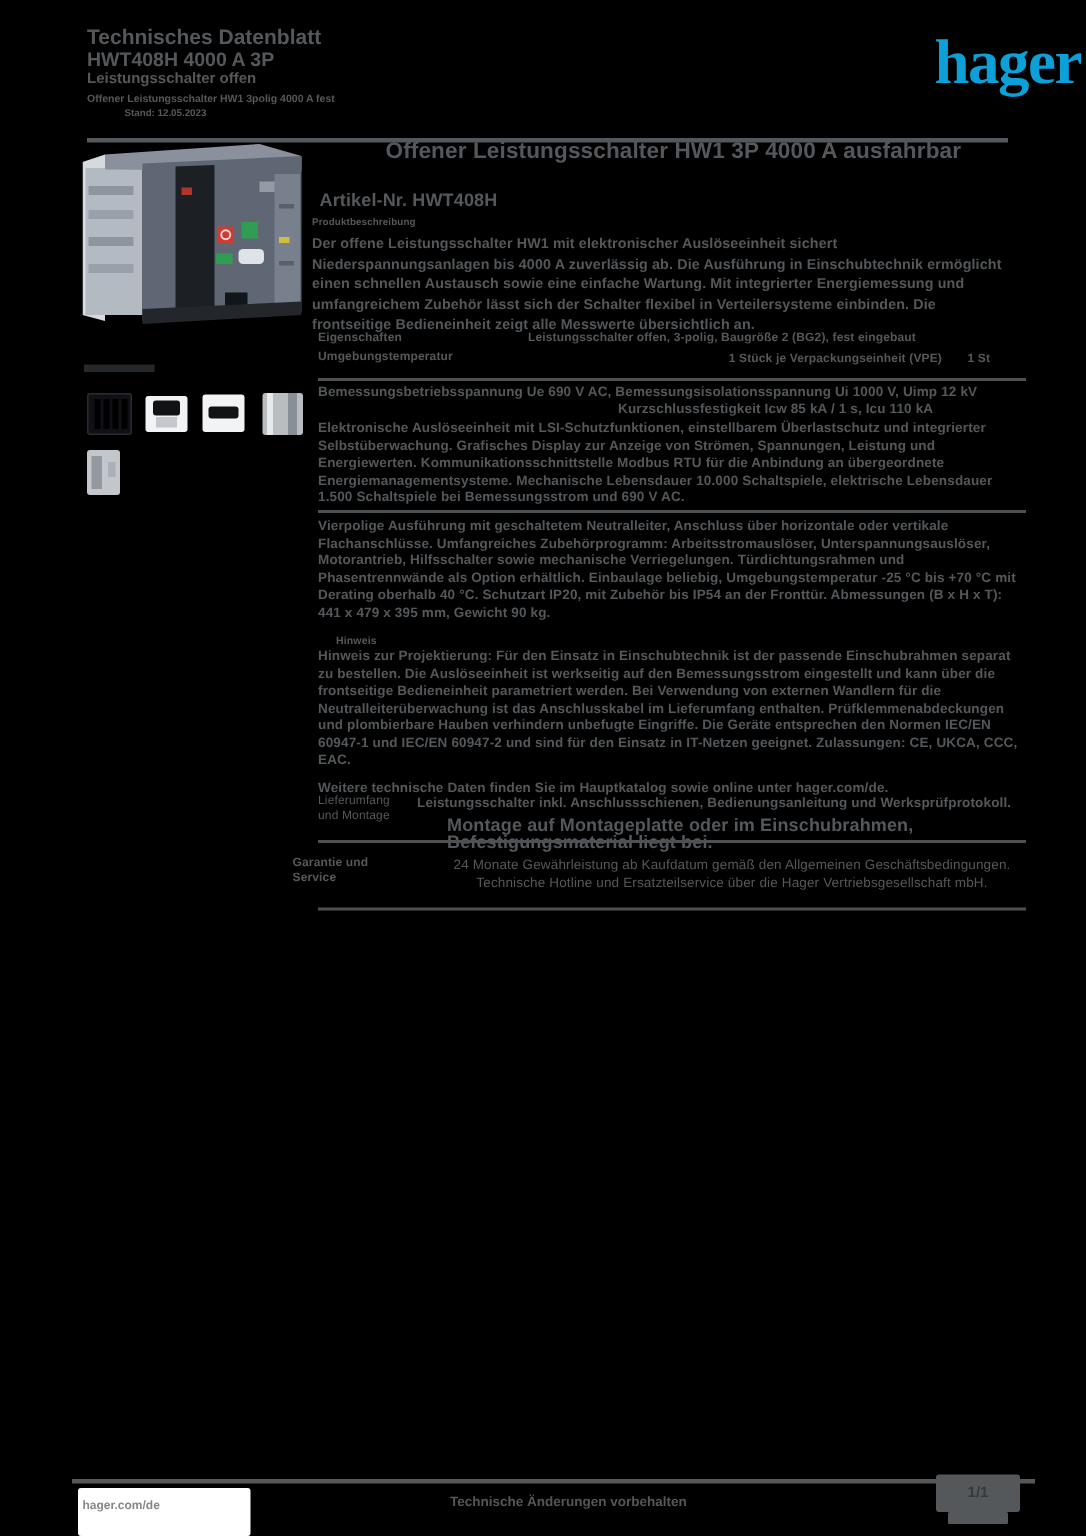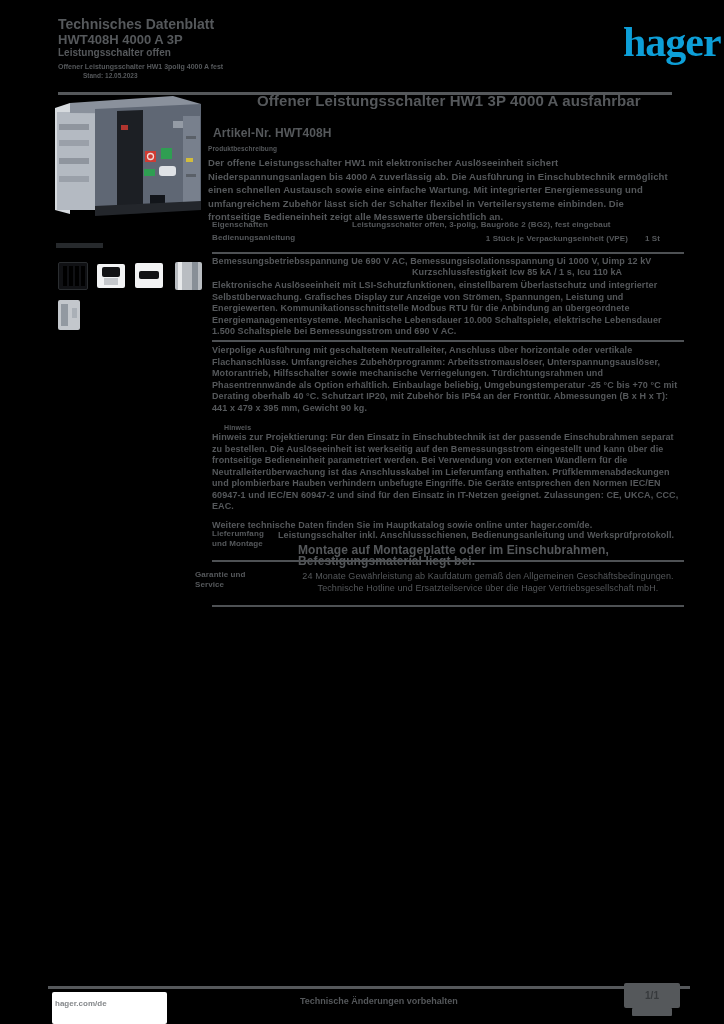--- a/index.html
+++ b/index.html
@@ -95,31 +95,31 @@
   </div>
 
   <div class="tb" style="left:213px;top:92px;width:390px;font-size:15px;line-height:18px;font-weight:700;margin-left:44px;">Offener Leistungsschalter HW1 3P 4000 A ausfahrbar</div>
   <div class="tb" style="left:213px;top:126px;width:150px;font-size:12px;line-height:14px;font-weight:700;">Artikel-Nr. HWT408H</div>
   <div class="tb" style="left:208px;top:145px;width:100px;font-size:6.5px;line-height:8px;font-weight:700;">Produktbeschreibung</div>
   <div class="tb" style="left:208px;top:156px;width:462px;font-size:9.5px;line-height:13.6px;font-weight:600;">Der offene Leistungsschalter HW1 mit elektronischer Auslöseeinheit sichert Niederspannungsanlagen bis 4000 A zuverlässig ab. Die Ausführung in Einschubtechnik ermöglicht einen schnellen Austausch sowie eine einfache Wartung. Mit integrierter Energiemessung und umfangreichem Zubehör lässt sich der Schalter flexibel in Verteilersysteme einbinden. Die frontseitige Bedieneinheit zeigt alle Messwerte übersichtlich an.</div>
 
   <div id="spec-layer">
       <div class="tb" style="left: 212px; top: 220px; width: 95px; font-size: 8px; line-height: 9px; font-weight: 700; text-align: left;">Eigenschaften</div>
       <div class="tb" style="left: 352px; top: 220px; width: 330px; font-size: 8px; line-height: 9px; font-weight: 600; text-align: left;">Leistungsschalter offen, 3-polig, Baugröße 2 (BG2), fest eingebaut</div>
-      <div class="tb" style="left: 212px; top: 233px; width: 130px; font-size: 8px; line-height: 10px; font-weight: 700; text-align: left;">Bedienungsanleitung</div>
+      <div class="tb" style="left: 212px; top: 233px; width: 130px; font-size: 8px; line-height: 10px; font-weight: 700; text-align: left;">Umgebungstemperatur</div>
       <div class="tb" style="left: 418px; top: 234px; width: 210px; font-size: 8px; line-height: 10px; font-weight: 600; text-align: right;">1 Stück je Verpackungseinheit (VPE)</div>
       <div class="tb" style="left: 645px; top: 234px; width: 38px; font-size: 8px; line-height: 10px; font-weight: 700; text-align: left;">1 St</div>
       <div class="tb" style="left: 212px; top: 256px; width: 472px; font-size: 9px; line-height: 10.5px; font-weight: 600; text-align: left;">Bemessungsbetriebsspannung Ue 690 V AC, Bemessungsisolationsspannung Ui 1000 V, Uimp 12 kV</div>
       <div class="tb" style="left: 412px; top: 267px; width: 272px; font-size: 9px; line-height: 10.5px; font-weight: 600; text-align: left;">Kurzschlussfestigkeit Icw 85 kA / 1 s, Icu 110 kA</div>
       <div class="tb" style="left: 212px; top: 280px; width: 472px; font-size: 9px; line-height: 11.5px; font-weight: 600; text-align: left;">Elektronische Auslöseeinheit mit LSI-Schutzfunktionen, einstellbarem Überlastschutz und integrierter Selbstüberwachung. Grafisches Display zur Anzeige von Strömen, Spannungen, Leistung und Energiewerten. Kommunikationsschnittstelle Modbus RTU für die Anbindung an übergeordnete Energiemanagementsysteme. Mechanische Lebensdauer 10.000 Schaltspiele, elektrische Lebensdauer 1.500 Schaltspiele bei Bemessungsstrom und 690 V AC.</div>
       <div class="tb" style="left: 212px; top: 345px; width: 472px; font-size: 9px; line-height: 11.5px; font-weight: 600; text-align: left;">Vierpolige Ausführung mit geschaltetem Neutralleiter, Anschluss über horizontale oder vertikale Flachanschlüsse. Umfangreiches Zubehörprogramm: Arbeitsstromauslöser, Unterspannungsauslöser, Motorantrieb, Hilfsschalter sowie mechanische Verriegelungen. Türdichtungsrahmen und Phasentrennwände als Option erhältlich. Einbaulage beliebig, Umgebungstemperatur -25 °C bis +70 °C mit Derating oberhalb 40 °C. Schutzart IP20, mit Zubehör bis IP54 an der Fronttür. Abmessungen (B x H x T): 441 x 479 x 395 mm, Gewicht 90 kg.</div>
       <div class="tb" style="left: 224px; top: 424px; width: 60px; font-size: 7px; line-height: 8px; font-weight: 700; text-align: left;">Hinweis</div>
       <div class="tb" style="left: 212px; top: 432px; width: 472px; font-size: 9px; line-height: 11.5px; font-weight: 600; text-align: left;">Hinweis zur Projektierung: Für den Einsatz in Einschubtechnik ist der passende Einschubrahmen separat zu bestellen. Die Auslöseeinheit ist werkseitig auf den Bemessungsstrom eingestellt und kann über die frontseitige Bedieneinheit parametriert werden. Bei Verwendung von externen Wandlern für die Neutralleiterüberwachung ist das Anschlusskabel im Lieferumfang enthalten. Prüfklemmenabdeckungen und plombierbare Hauben verhindern unbefugte Eingriffe. Die Geräte entsprechen den Normen IEC/EN 60947-1 und IEC/EN 60947-2 und sind für den Einsatz in IT-Netzen geeignet. Zulassungen: CE, UKCA, CCC, EAC.</div>
       <div class="tb" style="left: 212px; top: 520px; width: 470px; font-size: 9px; line-height: 10.5px; font-weight: 600; text-align: left;">Weitere technische Daten finden Sie im Hauptkatalog sowie online unter hager.com/de.</div>
-      <div class="tb" style="left: 212px; top: 529px; width: 62px; font-size: 8px; line-height: 9.5px; font-weight: 700; text-align: left;">Lieferumfang und Montage</div>
+      <div class="tb" style="left: 212px; top: 529px; width: 62px; font-size: 8px; line-height: 9.5px; font-weight: 400; text-align: left;">Lieferumfang und Montage</div>
       <div class="tb" style="left: 278px; top: 530px; width: 406px; font-size: 9px; line-height: 11px; font-weight: 600; text-align: left;">Leistungsschalter inkl. Anschlussschienen, Bedienungsanleitung und Werksprüfprotokoll.</div>
       <div class="tb" style="left: 278px; top: 545px; width: 406px; font-size: 12px; line-height: 11px; font-weight: 600; text-align: left; padding-left: 20px;">Montage auf Montageplatte oder im Einschubrahmen, Befestigungsmaterial liegt bei.</div>
       <div class="tb" style="left: 195px; top: 570px; width: 76px; font-size: 8px; line-height: 9.5px; font-weight: 700; text-align: left;">Garantie und Service</div>
       <div class="tb" style="left: 292px; top: 571px; width: 392px; font-size: 9px; line-height: 11.5px; font-weight: 400; text-align: center;">24 Monate Gewährleistung ab Kaufdatum gemäß den Allgemeinen Geschäftsbedingungen. Technische Hotline und Ersatzteilservice über die Hager Vertriebsgesellschaft mbH.</div>
       <div class="rule" style="left: 212px; top: 252px; width: 472px;"></div>
       <div class="rule" style="left: 212px; top: 340px; width: 472px;"></div>
       <div class="rule" style="left: 212px; top: 560px; width: 472px;"></div>
       <div class="rule" style="left: 212px; top: 605px; width: 472px;"></div>
     </div>
 

